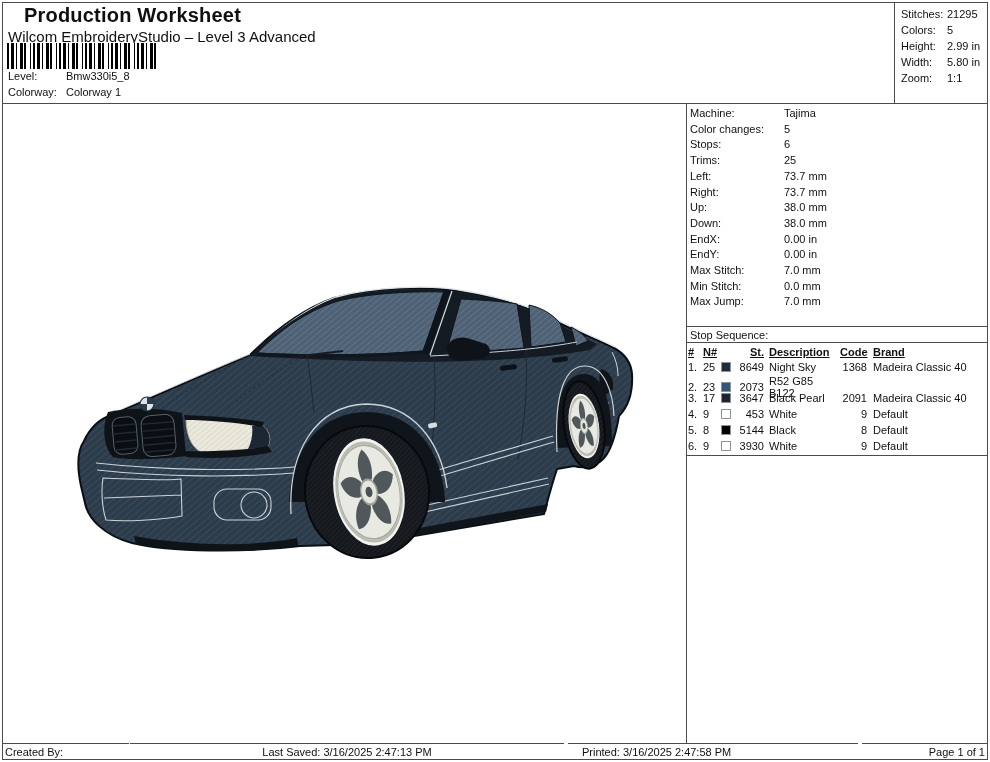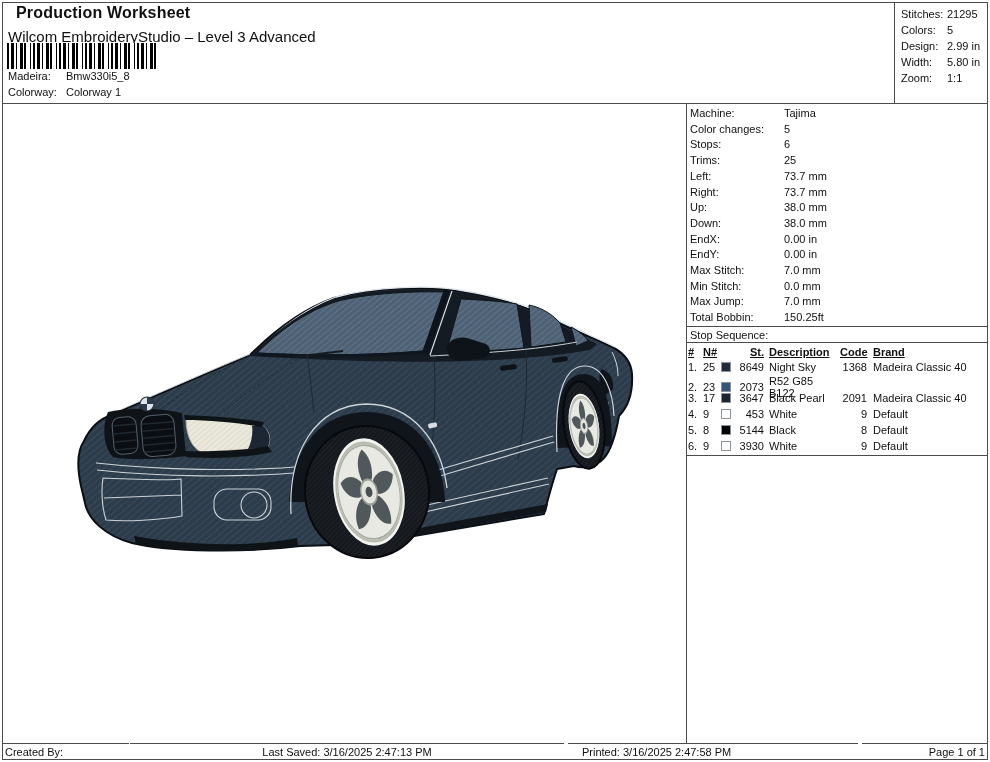--- a/index.html
+++ b/index.html
@@ -3,21 +3,21 @@
 <meta charset="utf-8">
 <style>
   html,body{margin:0;padding:0;background:#e8e8e8;}
   .page{position:relative;width:990px;height:762px;background:#fff;
         font-family:"Liberation Sans","DejaVu Sans",sans-serif;font-size:11px;color:#101010;
         overflow:hidden;margin:0 auto;}
   .abs{position:absolute;}
   .hline,.vline{position:absolute;background:#4b4b4b;}
   .outer-border{position:absolute;left:2px;top:2px;width:984px;height:756px;border:1px solid #4b4b4b;}
   
-  .title{left:16px;top:4px;font-size:16px;font-weight:bold;letter-spacing:.2px;}
+  .title{left:24px;top:4px;font-size:20px;font-weight:bold;letter-spacing:.2px;}
   .subtitle{left:8px;top:28px;font-size:15px;}
   .barcode{left:7px;top:43px;width:150px;height:26px;
     background:repeating-linear-gradient(90deg,
       #000 0 2px,#fff 2px 4px,#000 4px 7px,#fff 7px 9px,#000 9px 10px,#fff 10px 13px,
       #000 13px 16px,#fff 16px 17px,#000 17px 19px,#fff 19px 23px,#000 23px 24px,#fff 24px 26px);}
   .kv-label{left:8px;width:56px;}
   .kv-value{left:66px;}
   .design-row{top:70px;}
   .colorway-row{top:86px;}
   
@@ -49,40 +49,40 @@
 </style>
 </head>
 <body>
 
 <div class="page">
   <div class="outer-border"></div>
 
   <div class="abs title">Production Worksheet</div>
   <div class="abs subtitle">Wilcom EmbroideryStudio – Level 3 Advanced</div>
   <div class="abs barcode"></div>
-  <div class="abs kv-label design-row">Madeira:</div>
+  <div class="abs kv-label design-row">Level:</div>
   <div class="abs kv-value design-row">Bmw330i5_8</div>
   <div class="abs kv-label colorway-row">Colorway:</div>
   <div class="abs kv-value colorway-row">Colorway 1</div>
 
   <div class="vline" style="left:894px;top:2px;width:1px;height:102px;"></div>
   <div class="abs stats">
 
       <div class="stat-row">
         <span class="stat-label">Stitches:</span>
         <span class="stat-value">21295</span>
       </div>
 
       <div class="stat-row">
         <span class="stat-label">Colors:</span>
         <span class="stat-value">5</span>
       </div>
 
       <div class="stat-row">
-        <span class="stat-label">Design:</span>
+        <span class="stat-label">Height:</span>
         <span class="stat-value">2.99 in</span>
       </div>
 
       <div class="stat-row">
         <span class="stat-label">Width:</span>
         <span class="stat-value">5.80 in</span>
       </div>
 
       <div class="stat-row">
         <span class="stat-label">Zoom:</span>
@@ -153,24 +153,20 @@
       <div class="info-row">
         <span class="info-label">Min Stitch:</span>
         <span class="info-value">0.0 mm</span>
       </div>
 
       <div class="info-row">
         <span class="info-label">Max Jump:</span>
         <span class="info-value">7.0 mm</span>
       </div>
 
-      <div class="info-row">
-        <span class="info-label">Total Bobbin:</span>
-        <span class="info-value">150.25ft</span>
-      </div>
     </div>
 
   <div class="hline" style="left:687px;top:326px;width:301px;height:1px;"></div>
   <div class="abs stop-label">Stop Sequence:</div>
   <div class="hline" style="left:687px;top:342px;width:301px;height:1px;"></div>
 
   <div class="abs seq-grid seq-head">
     <span>#</span>
     <span>N#</span>
     <span></span>

